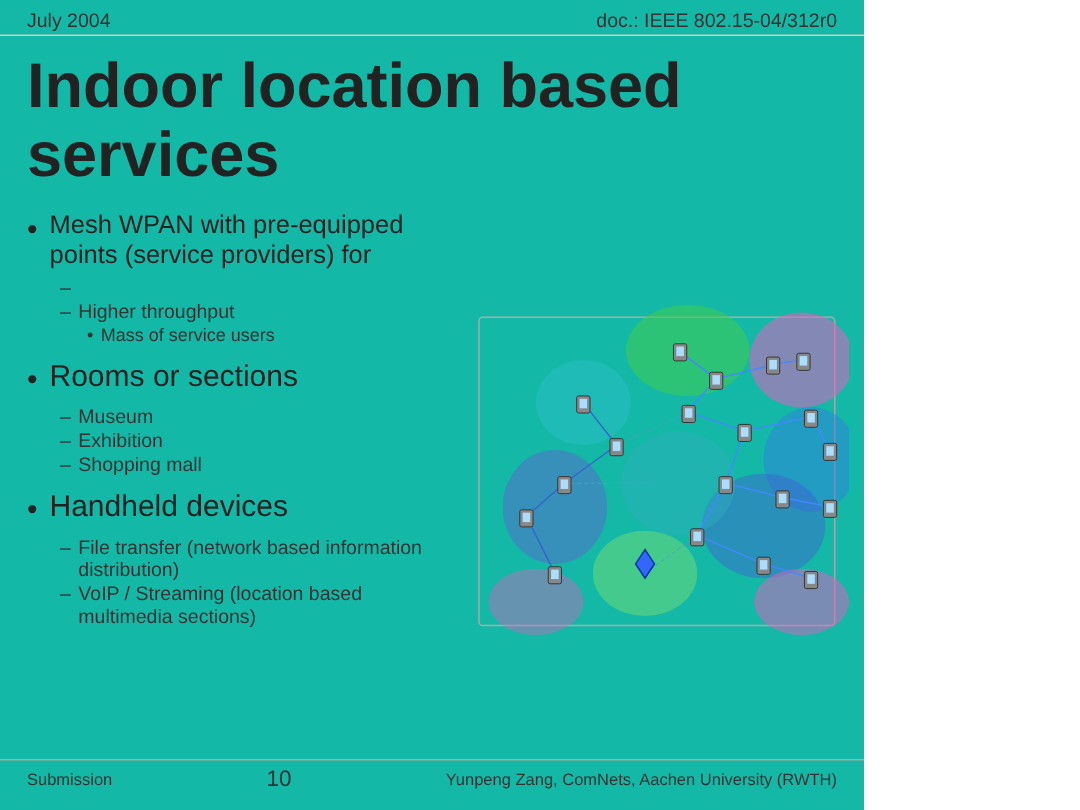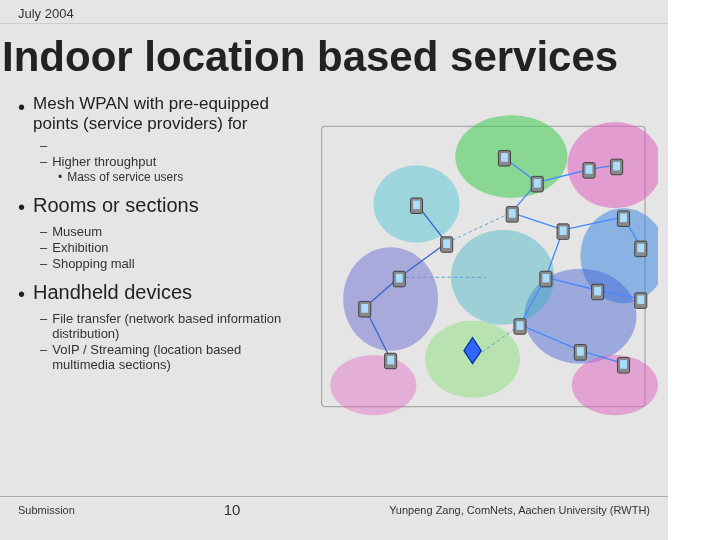--- a/index.html
+++ b/index.html
@@ -6,23 +6,23 @@
     body {
       width: 720px;
       height: 540px;
       background: #fff;
       font-family: Arial, sans-serif;
       overflow: hidden;
       position: relative;
     }
 
     .slide {
-      width: 668px;
+      width: 576px;
       height: 540px;
-      background: #e5e5e5;
+      background: #14b8a6;
       position: relative;
       padding: 0;
     }
 
     
     .header {
       display: flex;
       justify-content: space-between;
       align-items: center;
       padding: 6px 18px 2px 18px;
@@ -35,21 +35,21 @@
     .header-right {
       font-size: 13px;
       color: #333;
     }
 
     
     .title {
       font-size: 42px;
       font-weight: bold;
       color: #222;
-      padding: 10px 18px 8px 2px;
+      padding: 10px 18px 8px 18px;
       line-height: 1.1;
     }
 
     
     .content-area {
       display: flex;
       flex-direction: row;
       padding: 0 10px 0 18px;
       height: 370px;
     }
@@ -121,21 +121,21 @@
     
     .viz-container {
       width: 100%;
       height: 100%;
       position: relative;
     }
 
     
     .footer {
       position: absolute;
-      bottom: 18px;
+      bottom: 8px;
       left: 0;
       right: 0;
       border-top: 1px solid #aaa;
       display: flex;
       justify-content: space-between;
       align-items: center;
       padding: 4px 18px;
       font-size: 11px;
       color: #333;
     }
@@ -144,20 +144,21 @@
       color: #333;
     }
   </style>
 </head>
 <body>
 
 <div class="slide">
 
   <div class="header">
     <span class="header-left">July 2004</span>
+    <span class="header-right">doc.: IEEE 802.15-04/312r0</span>
   </div>
 
   <div class="title">Indoor location based services</div>
 
   <div class="content-area">
 
     <div class="text-col">
 
       <div class="bullet-section">
         <div class="bullet-main">

